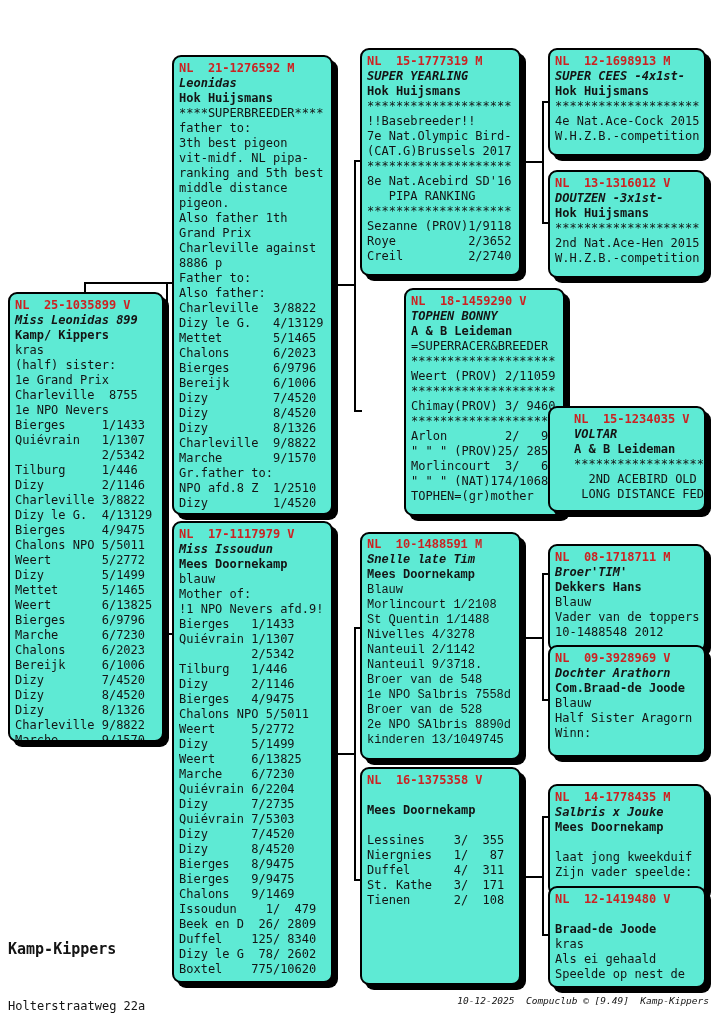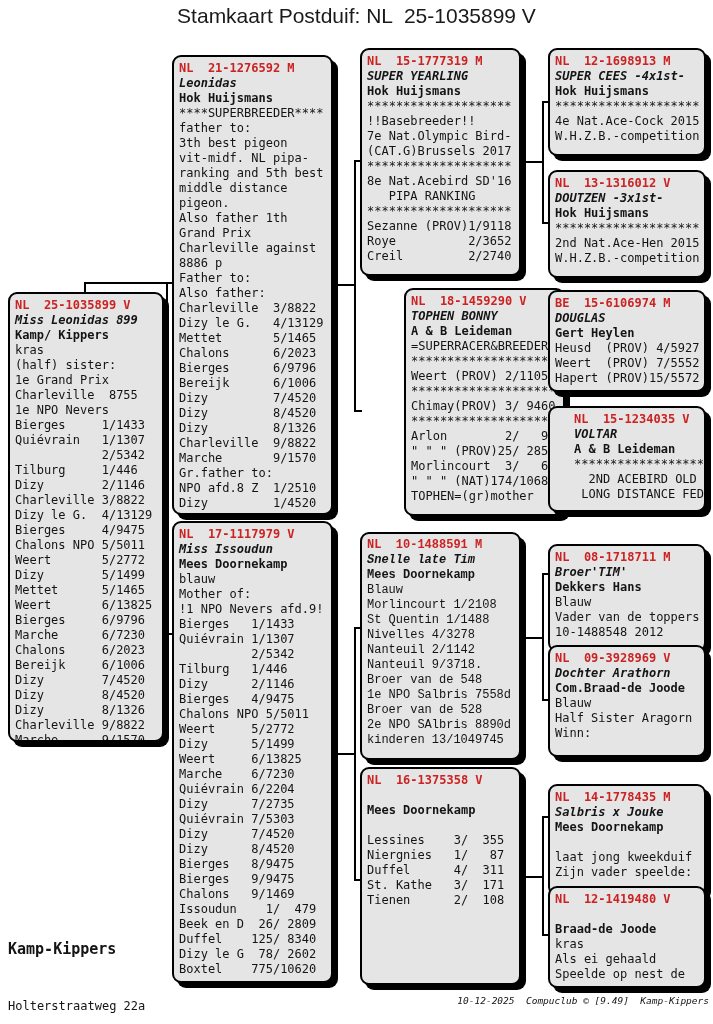--- a/index.html
+++ b/index.html
@@ -1,38 +1,37 @@
 <!DOCTYPE html>
 <html style="--ring-red: #cc2222;"><head>
 <meta charset="utf-8">
 <style>
   html,body{margin:0;padding:0;background:#fff;}
   #page{position:relative;width:713px;height:1024px;background:#fff;overflow:hidden;
         font-family:"DejaVu Sans Mono",monospace;color:#141414;}
   #title{position:absolute;top:4px;left:0;width:713px;text-align:center;
          font-family:"Liberation Sans",sans-serif;font-size:21px;color:#1a1a1a;white-space:pre;}
-  .box{position:absolute;background:#e5e5e5;border:2px solid #000;border-radius:9px;
+  .box{position:absolute;background:#5eead4;border:2px solid #000;border-radius:9px;
        box-shadow:5px 5px 0 #000;padding:4px 5px;font-size:12px;line-height:15px;
        overflow:hidden;box-sizing:border-box;}
   .ring{color:var(--ring-red,#cc2222);font-weight:bold;white-space:pre;min-height:15px;}
   .bird-name{font-style:italic;font-weight:bold;white-space:pre;min-height:15px;}
   .owner{font-weight:bold;white-space:pre;min-height:15px;}
   .body{white-space:pre;}
   .line-h,.line-v{position:absolute;background:#000;}
   .footer-left{position:absolute;left:8px;top:901px;white-space:pre;}
   .footer-owner{font-weight:bold;font-size:15px;line-height:20px;}
   .footer-line{font-size:12px;line-height:18px;}
   .stamp{position:absolute;right:4px;top:995px;font-size:9.5px;font-style:italic;white-space:pre;}
 </style>
 </head>
 <body>
 
 <div id="page">
 
-  <div id="title">Stamkaart Postduif: NL  25-1035899 V</div>
 
   <div class="line-v" style="left:84px;top:282px;width:2px;height:10px;"></div>
   <div class="line-h" style="left:84px;top:282px;width:89px;height:2px;"></div>
   <div class="line-v" style="left:166px;top:282px;width:2px;height:353px;"></div>
   <div class="line-h" style="left:166px;top:633px;width:7px;height:2px;"></div>
 
   <div class="line-h" style="left:333px;top:284px;width:23px;height:2px;"></div>
   <div class="line-v" style="left:354px;top:160px;width:2px;height:252px;"></div>
   <div class="line-h" style="left:354px;top:160px;width:8px;height:2px;"></div>
   <div class="line-h" style="left:354px;top:410px;width:8px;height:2px;"></div>
@@ -235,28 +234,20 @@
 
   <div class="box" style="left:548px;top:170px;width:158px;height:108px;">
     <div class="ring">NL  13-1316012 V</div>
     <div class="bird-name">DOUTZEN -3x1st-</div>
     <div class="owner">Hok Huijsmans</div>
     <div class="body">********************
 2nd Nat.Ace-Hen 2015
 W.H.Z.B.-competition</div>
   </div>
 
-  <div class="box" style="left:548px;top:290px;width:158px;height:102px;">
-    <div class="ring">BE  15-6106974 M</div>
-    <div class="bird-name">DOUGLAS</div>
-    <div class="owner">Gert Heylen</div>
-    <div class="body">Heusd  (PROV) 4/5927
-Weert  (PROV) 7/5552
-Hapert (PROV)15/5572</div>
-  </div>
 
   <div class="box" style="left:548px;top:406px;width:158px;height:106px;padding-left:24px;">
     <div class="ring">NL  15-1234035 V</div>
     <div class="bird-name">VOLTAR</div>
     <div class="owner">A &amp; B Leideman</div>
     <div class="body">********************
   2ND ACEBIRD OLD
  LONG DISTANCE FED.</div>
   </div>
 

